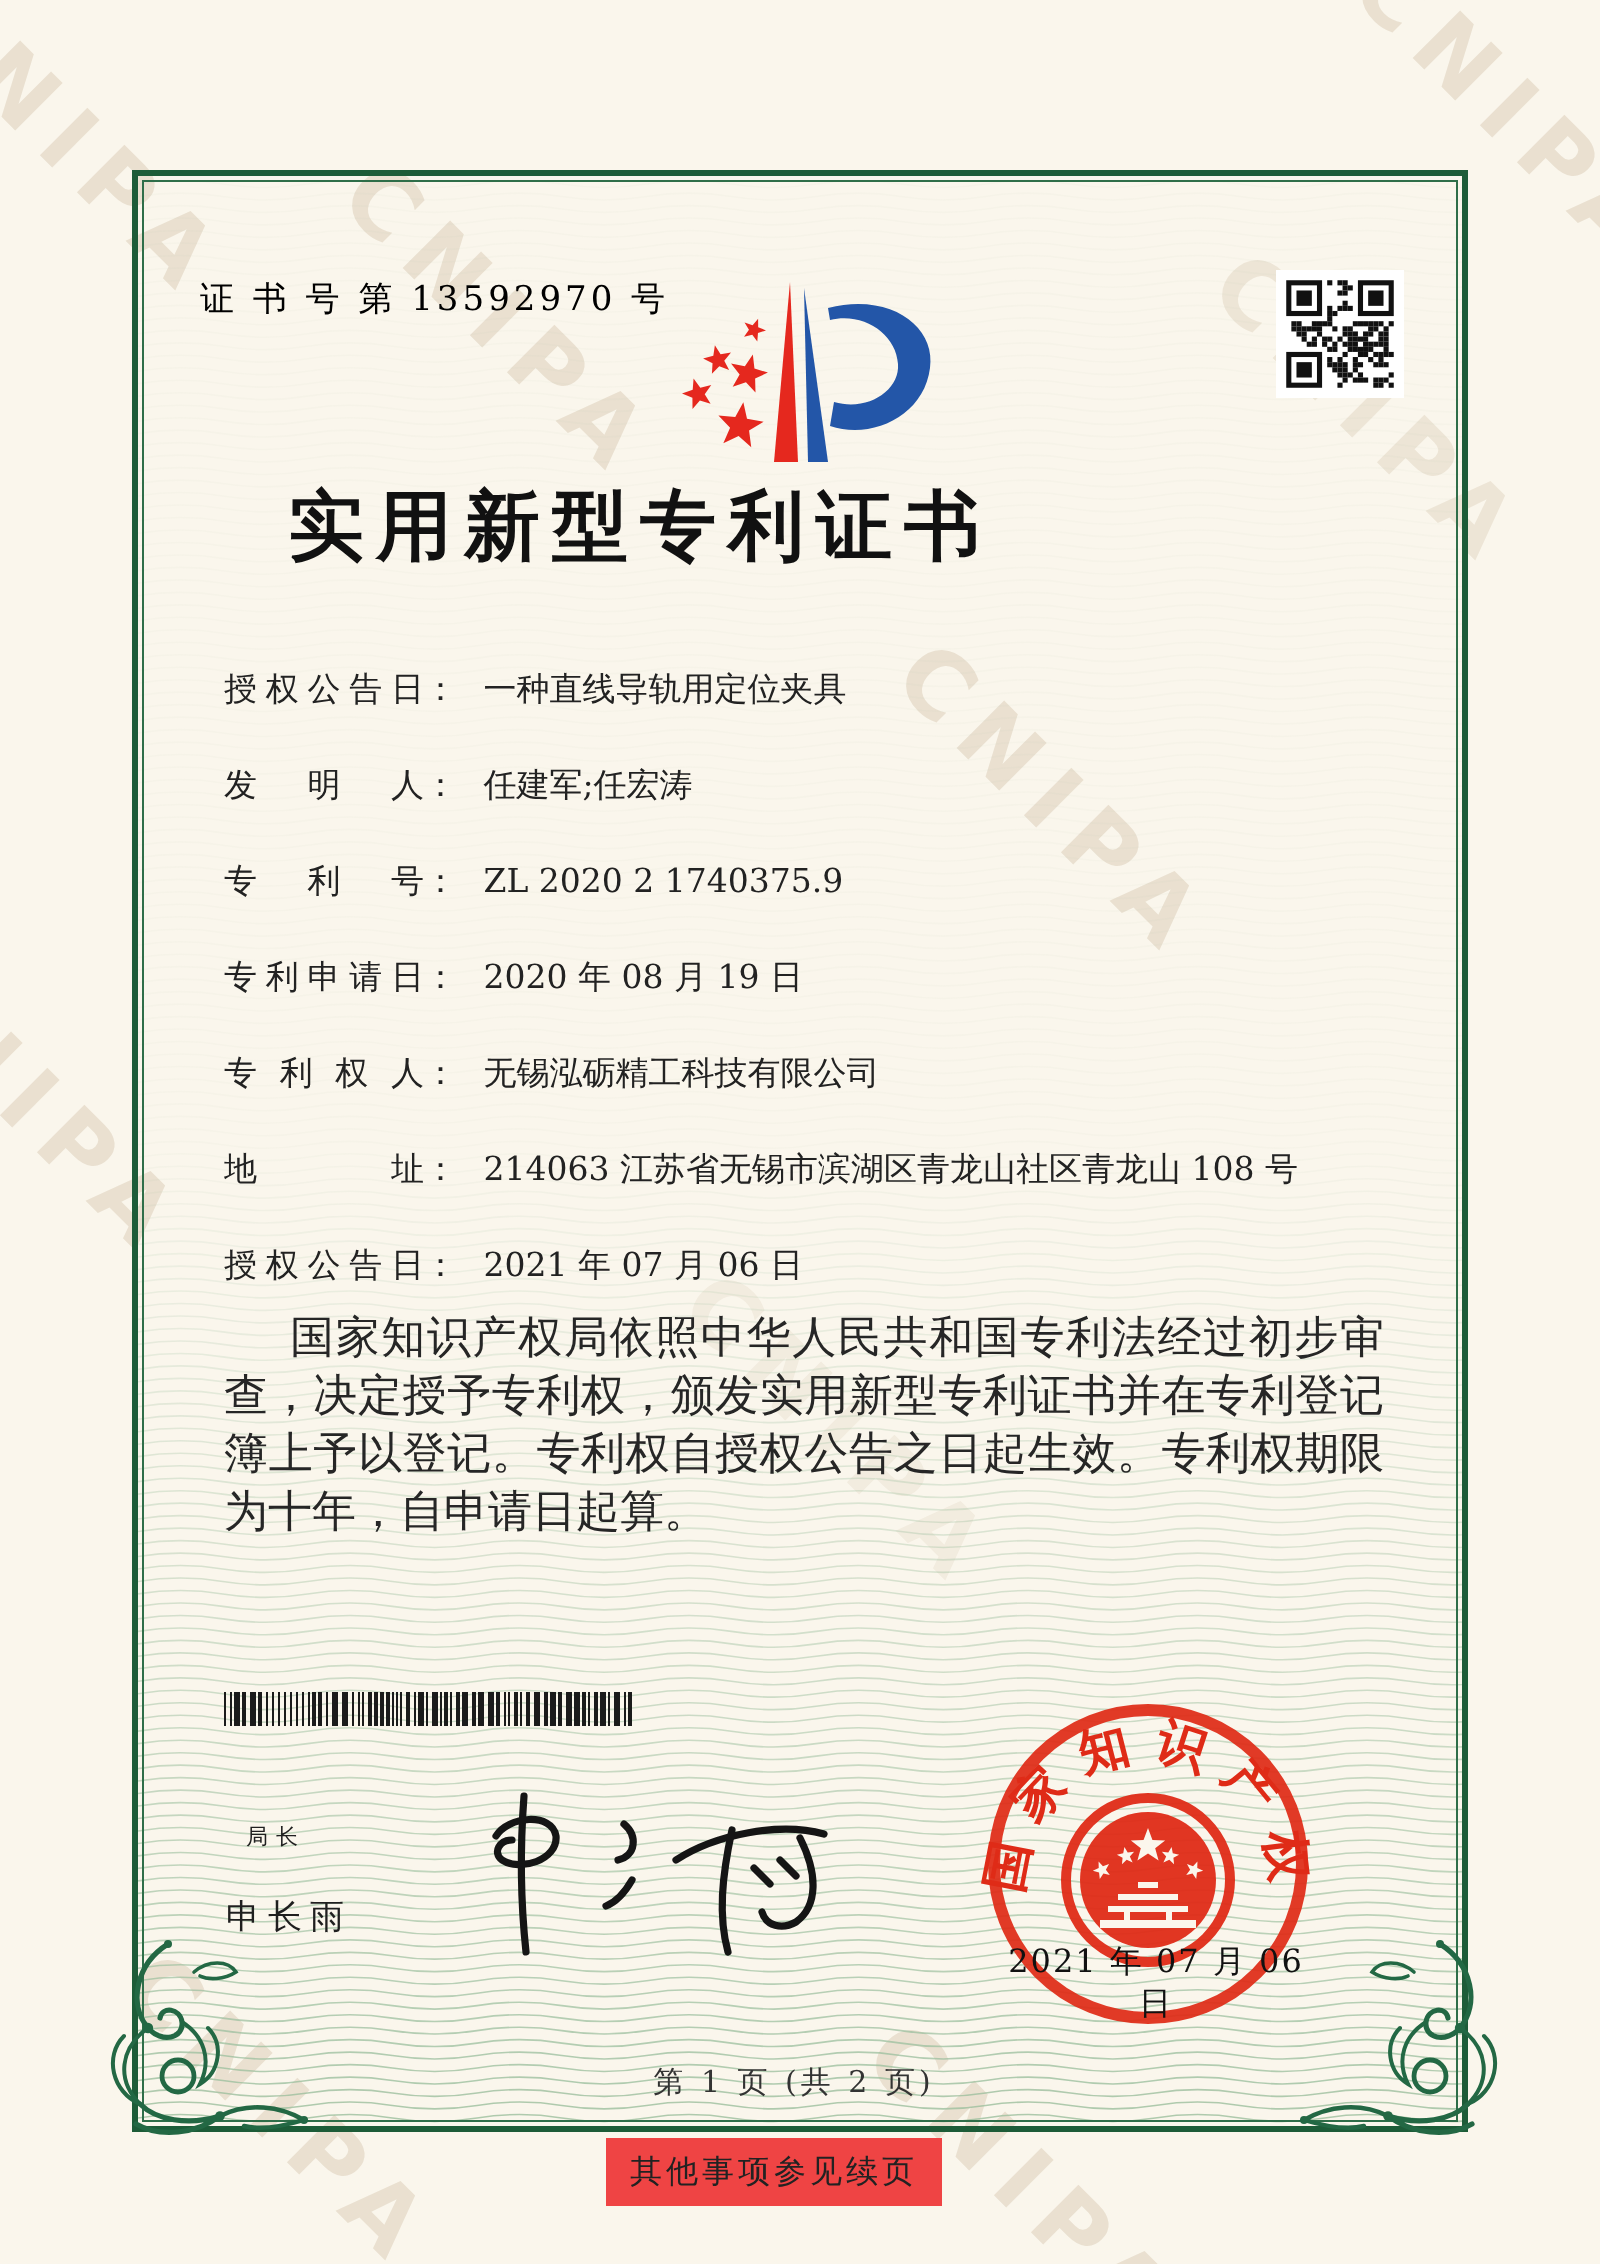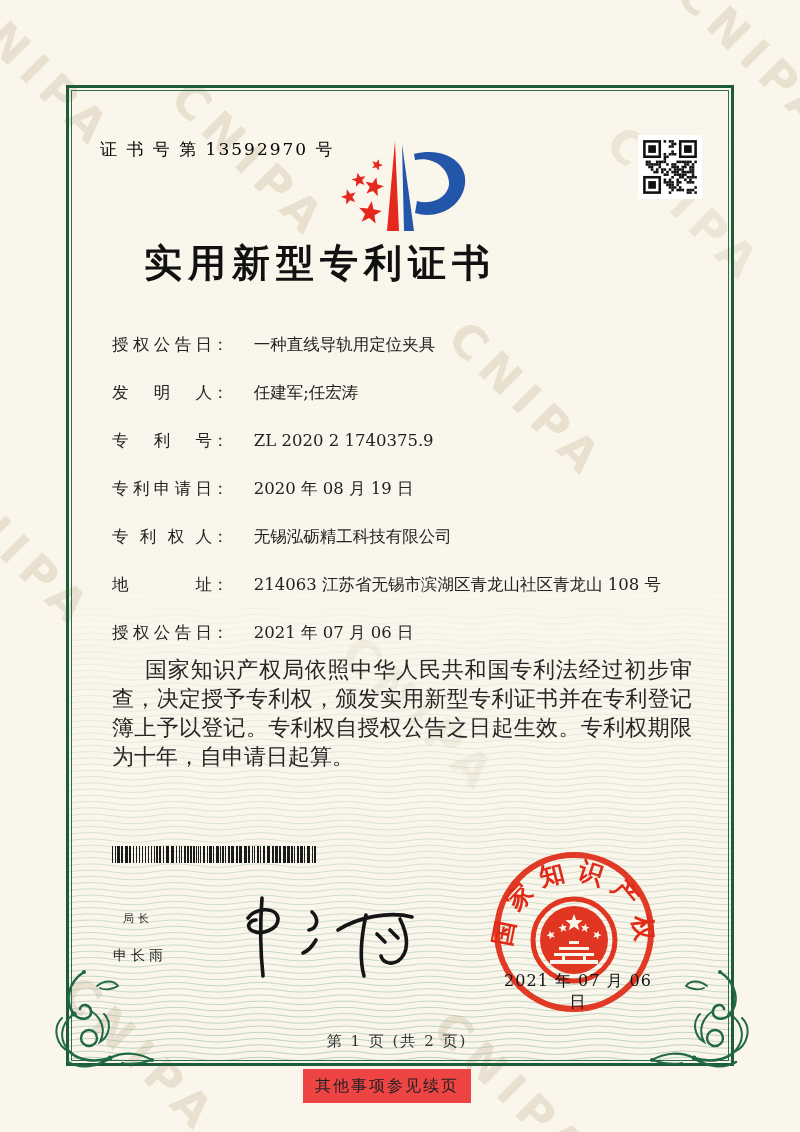--- a/index.html
+++ b/index.html
@@ -19,31 +19,31 @@
   .cert-no{position:absolute;left:100px;top:138px;font-size:17px;letter-spacing:2px;color:#000000;}
   .logo{position:absolute;left:328px;top:124px;width:150px;height:115px;}
   .qr{position:absolute;left:638px;top:135px;width:64px;height:64px;}
   .title{position:absolute;left:0;top:238px;width:640px;text-align:center;
          font-size:38px;font-weight:bold;letter-spacing:6px;color:#111;}
   
   .frow{position:absolute;left:112px;width:610px;font-size:16.5px;white-space:nowrap;}
   .flabel{display:inline-block;width:100px;text-align:justify;text-align-last:justify;
           vertical-align:top;color:#222;}
   .fcolon{color:#222;}
-  .fvalue{margin-left:20px;color:#222;}
+  .fvalue{margin-left:8px;color:#222;}
   .pair2{position:absolute;left:363px;top:0;}
   
   .body-text{position:absolute;left:112px;top:655px;width:580px;font-size:22px;
              line-height:29px;color:#262626;text-align:justify;}
   .body-text p{margin:0;text-indent:33px;}
   
   .barcode{position:absolute;left:112px;top:846px;width:208px;height:17px;}
   
   .signer-title{position:absolute;left:123px;top:911px;font-size:11px;letter-spacing:4px;}
-  .signer-name{position:absolute;left:113px;top:947px;font-size:14px;letter-spacing:4px;}
+  .signer-name{position:absolute;left:113px;top:947px;font-size:17px;letter-spacing:4px;}
   .signature{position:absolute;left:232px;top:884px;width:190px;height:98px;}
   .seal{position:absolute;left:490px;top:848px;width:168px;height:168px;}
   .seal-date{position:absolute;left:498px;top:971px;width:160px;text-align:center;
              font-size:16px;color:#111;letter-spacing:1px;}
   
   .page-info{position:absolute;left:66px;top:1032px;width:662px;text-align:center;
              font-size:15px;letter-spacing:2px;color:#333;}
   .note-box{position:absolute;left:303px;top:1069px;width:168px;height:34px;line-height:34px;
             background:#ef4444;text-align:center;font-size:16px;letter-spacing:2px;color:#222;}
 </style>

